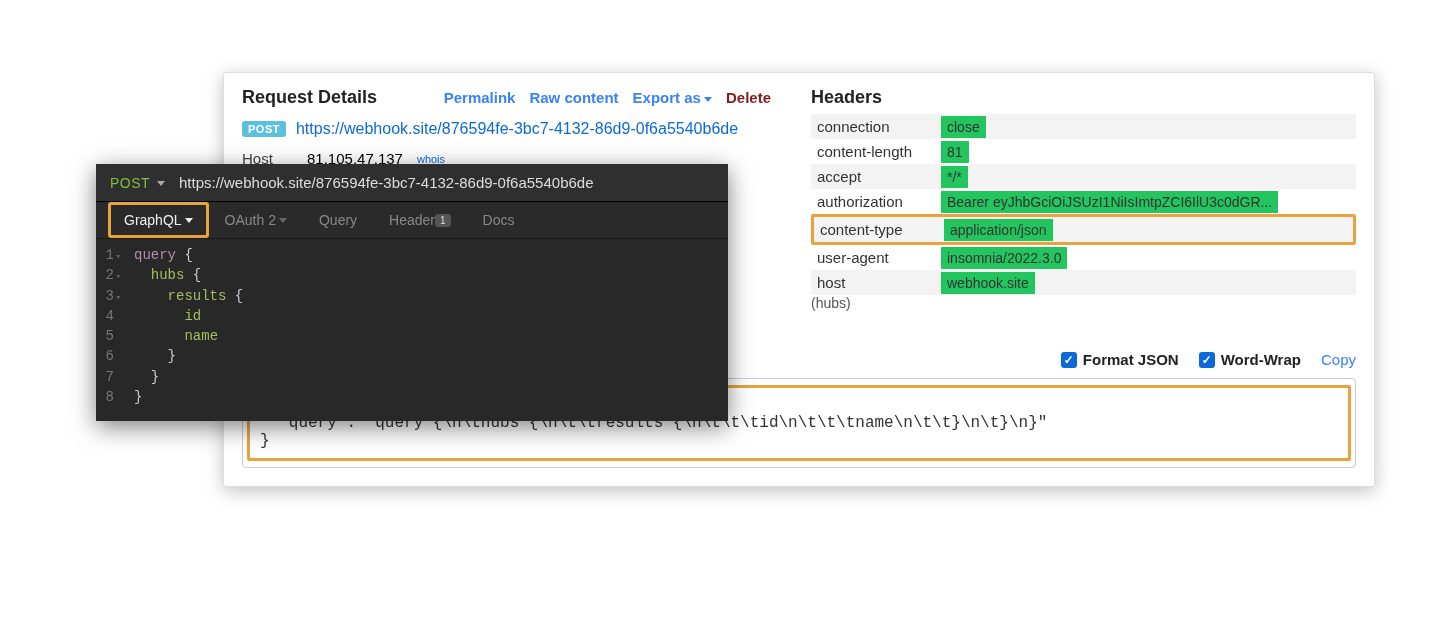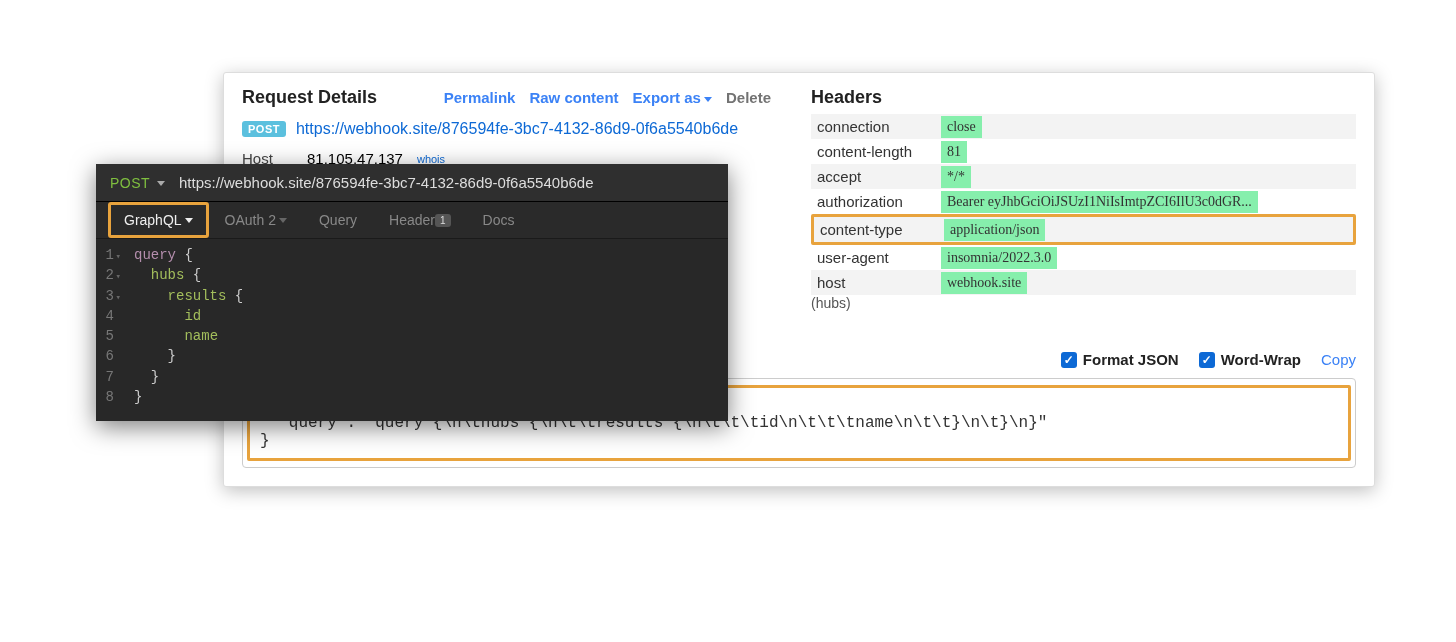--- a/index.html
+++ b/index.html
@@ -39,21 +39,21 @@
       gap: 14px;
     }
     .title-actions {
       display: flex;
       gap: 14px;
       font-size: 15px;
       font-weight: 600;
       margin-left: auto;
     }
     .link { color: #3b82f6; cursor: pointer; }
-    .link-red { color: #737373; cursor: pointer; }
+    .link-red { color: #7f1d1d; cursor: pointer; }
     .caret-down {
       display: inline-block;
       width: 0; height: 0;
       border-left: 4px solid transparent;
       border-right: 4px solid transparent;
       border-top: 5px solid currentColor;
       margin-left: 3px;
       vertical-align: middle;
     }
     .detail-row {
@@ -78,22 +78,22 @@
     .headers-table { margin-top: 4px; width: 100%; }
     .hdr-row {
       display: grid;
       grid-template-columns: 130px 1fr;
       align-items: center;
       font-size: 15px;
     }
     .hdr-row:nth-child(odd) { background: #f3f3f3; }
     .hdr-key { padding: 4px 6px; color: #333; }
     .hdr-val {
-      font-family: Liberation Serif, serif;
-      background: #86efac;
+      font-family: Liberation Sans, sans-serif;
+      background: #22c55e;
       padding: 3px 6px;
       display: inline-block;
       font-size: 14px;
       color: #333;
       white-space: nowrap;
       overflow: hidden;
       text-overflow: ellipsis;
       max-width: 400px;
       width: fit-content;
     }

